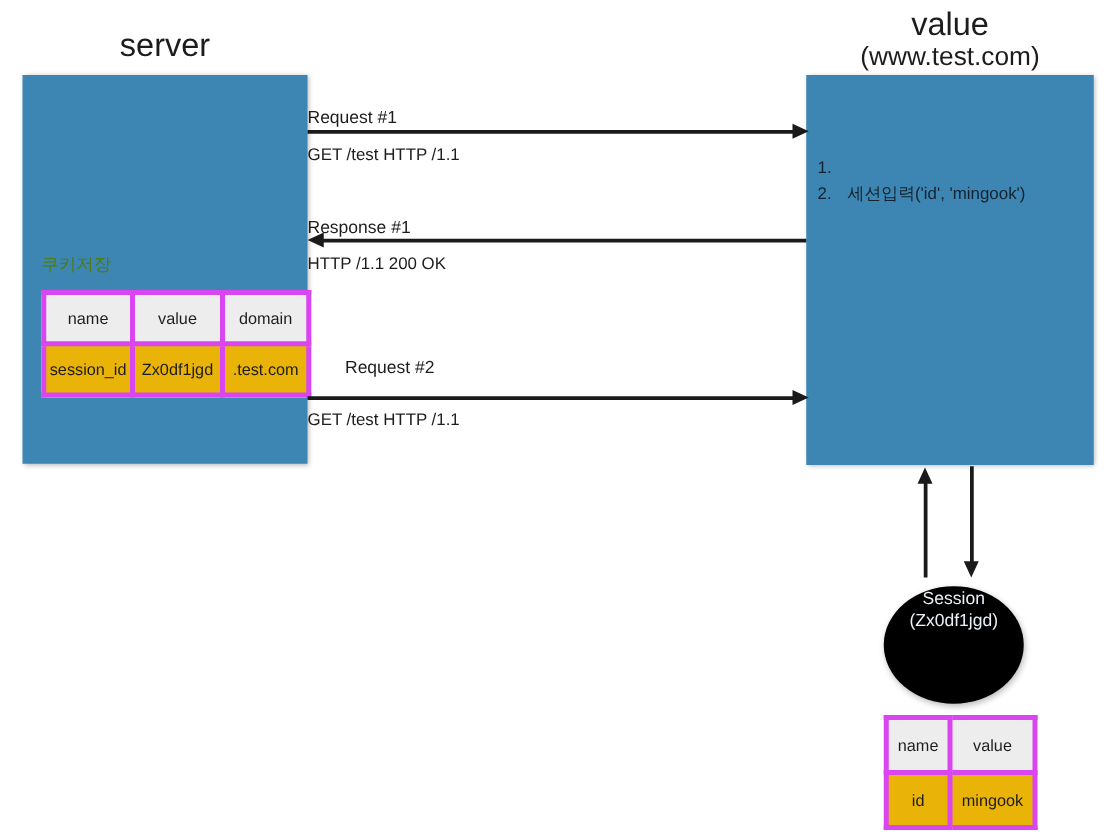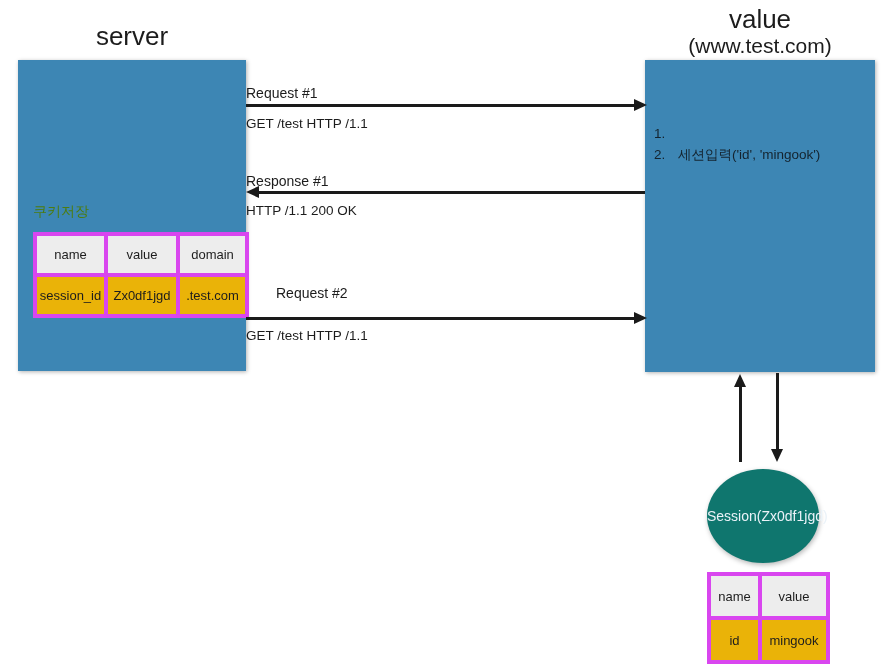--- a/index.html
+++ b/index.html
@@ -126,23 +126,24 @@
     color: #1c1c1c;
     white-space: nowrap;
   }
   .msg-title { font-size: 14px; }
   .msg-body  { font-size: 13.5px; }
 
   
   .circle {
     position: absolute;
     border-radius: 50%;
-    background: #0f766e;
+    background: #000000;
     box-shadow: 1px 2px 5px rgba(0,0,0,0.28);
     display: flex;
+    flex-direction: column;
     align-items: center;
     justify-content: flex-start;
     color: #eaf2f8;
     font-size: 14px;
     line-height: 1.3;
   }
 </style>
 </head>
 <body>
 

